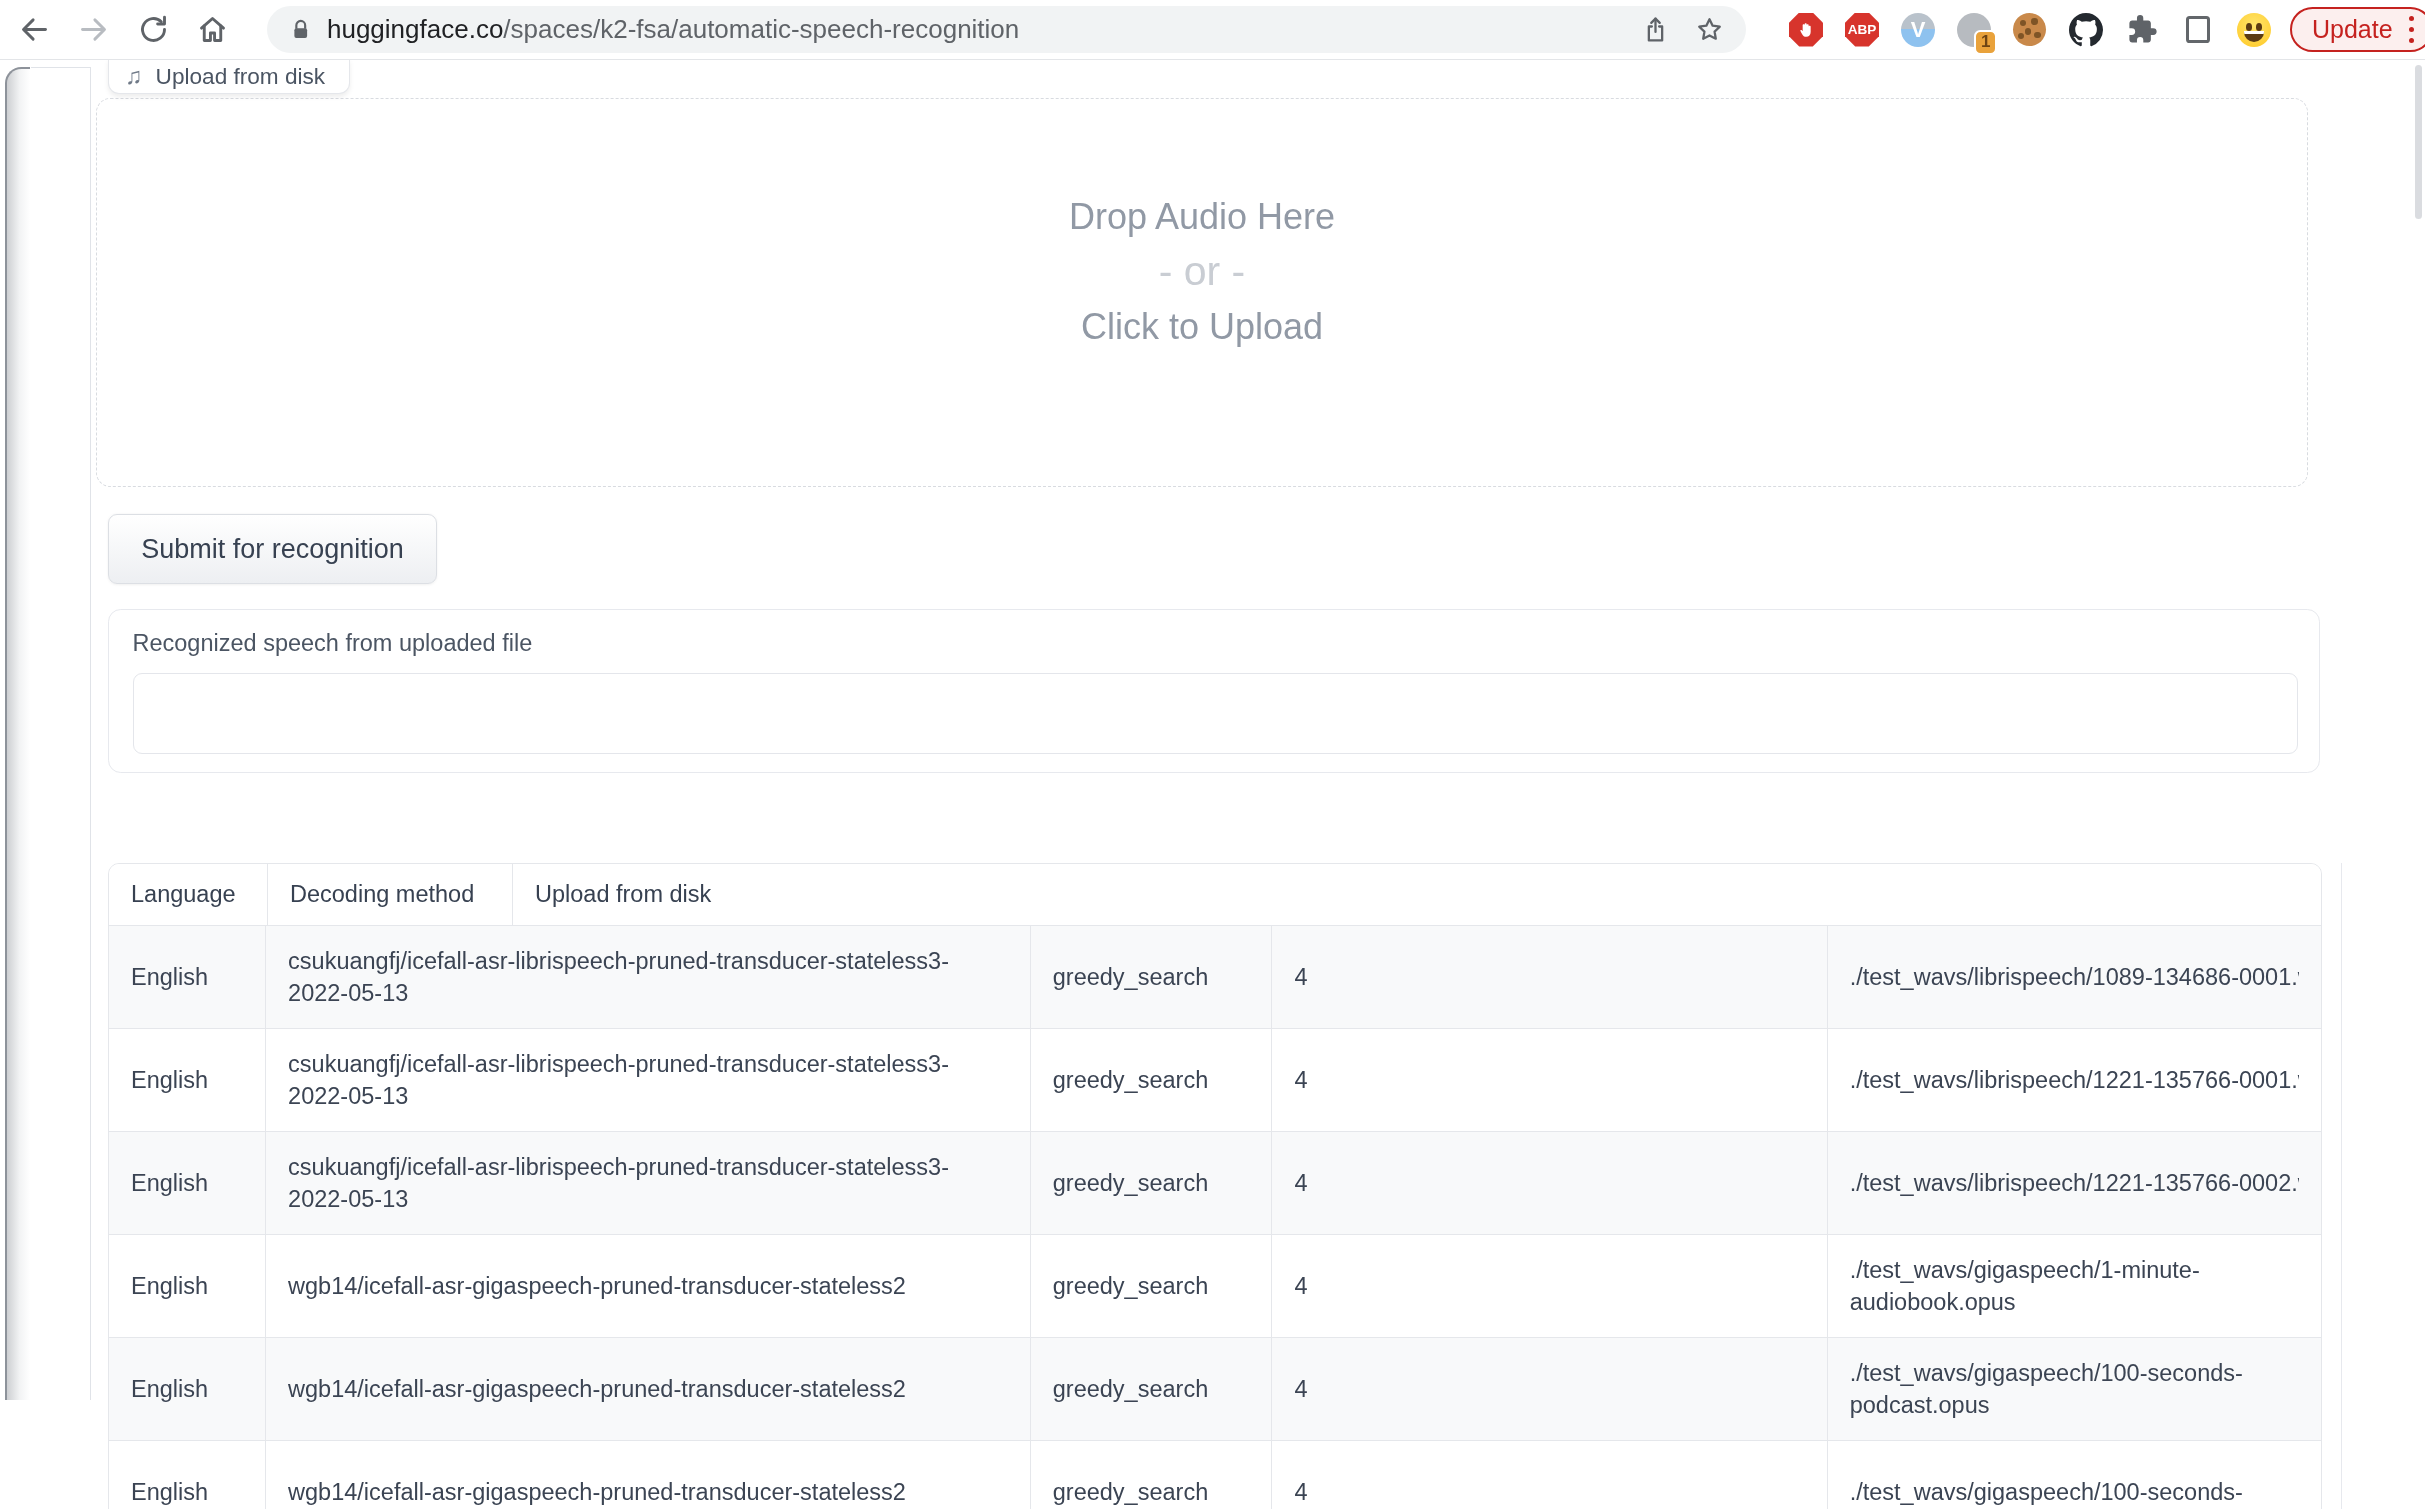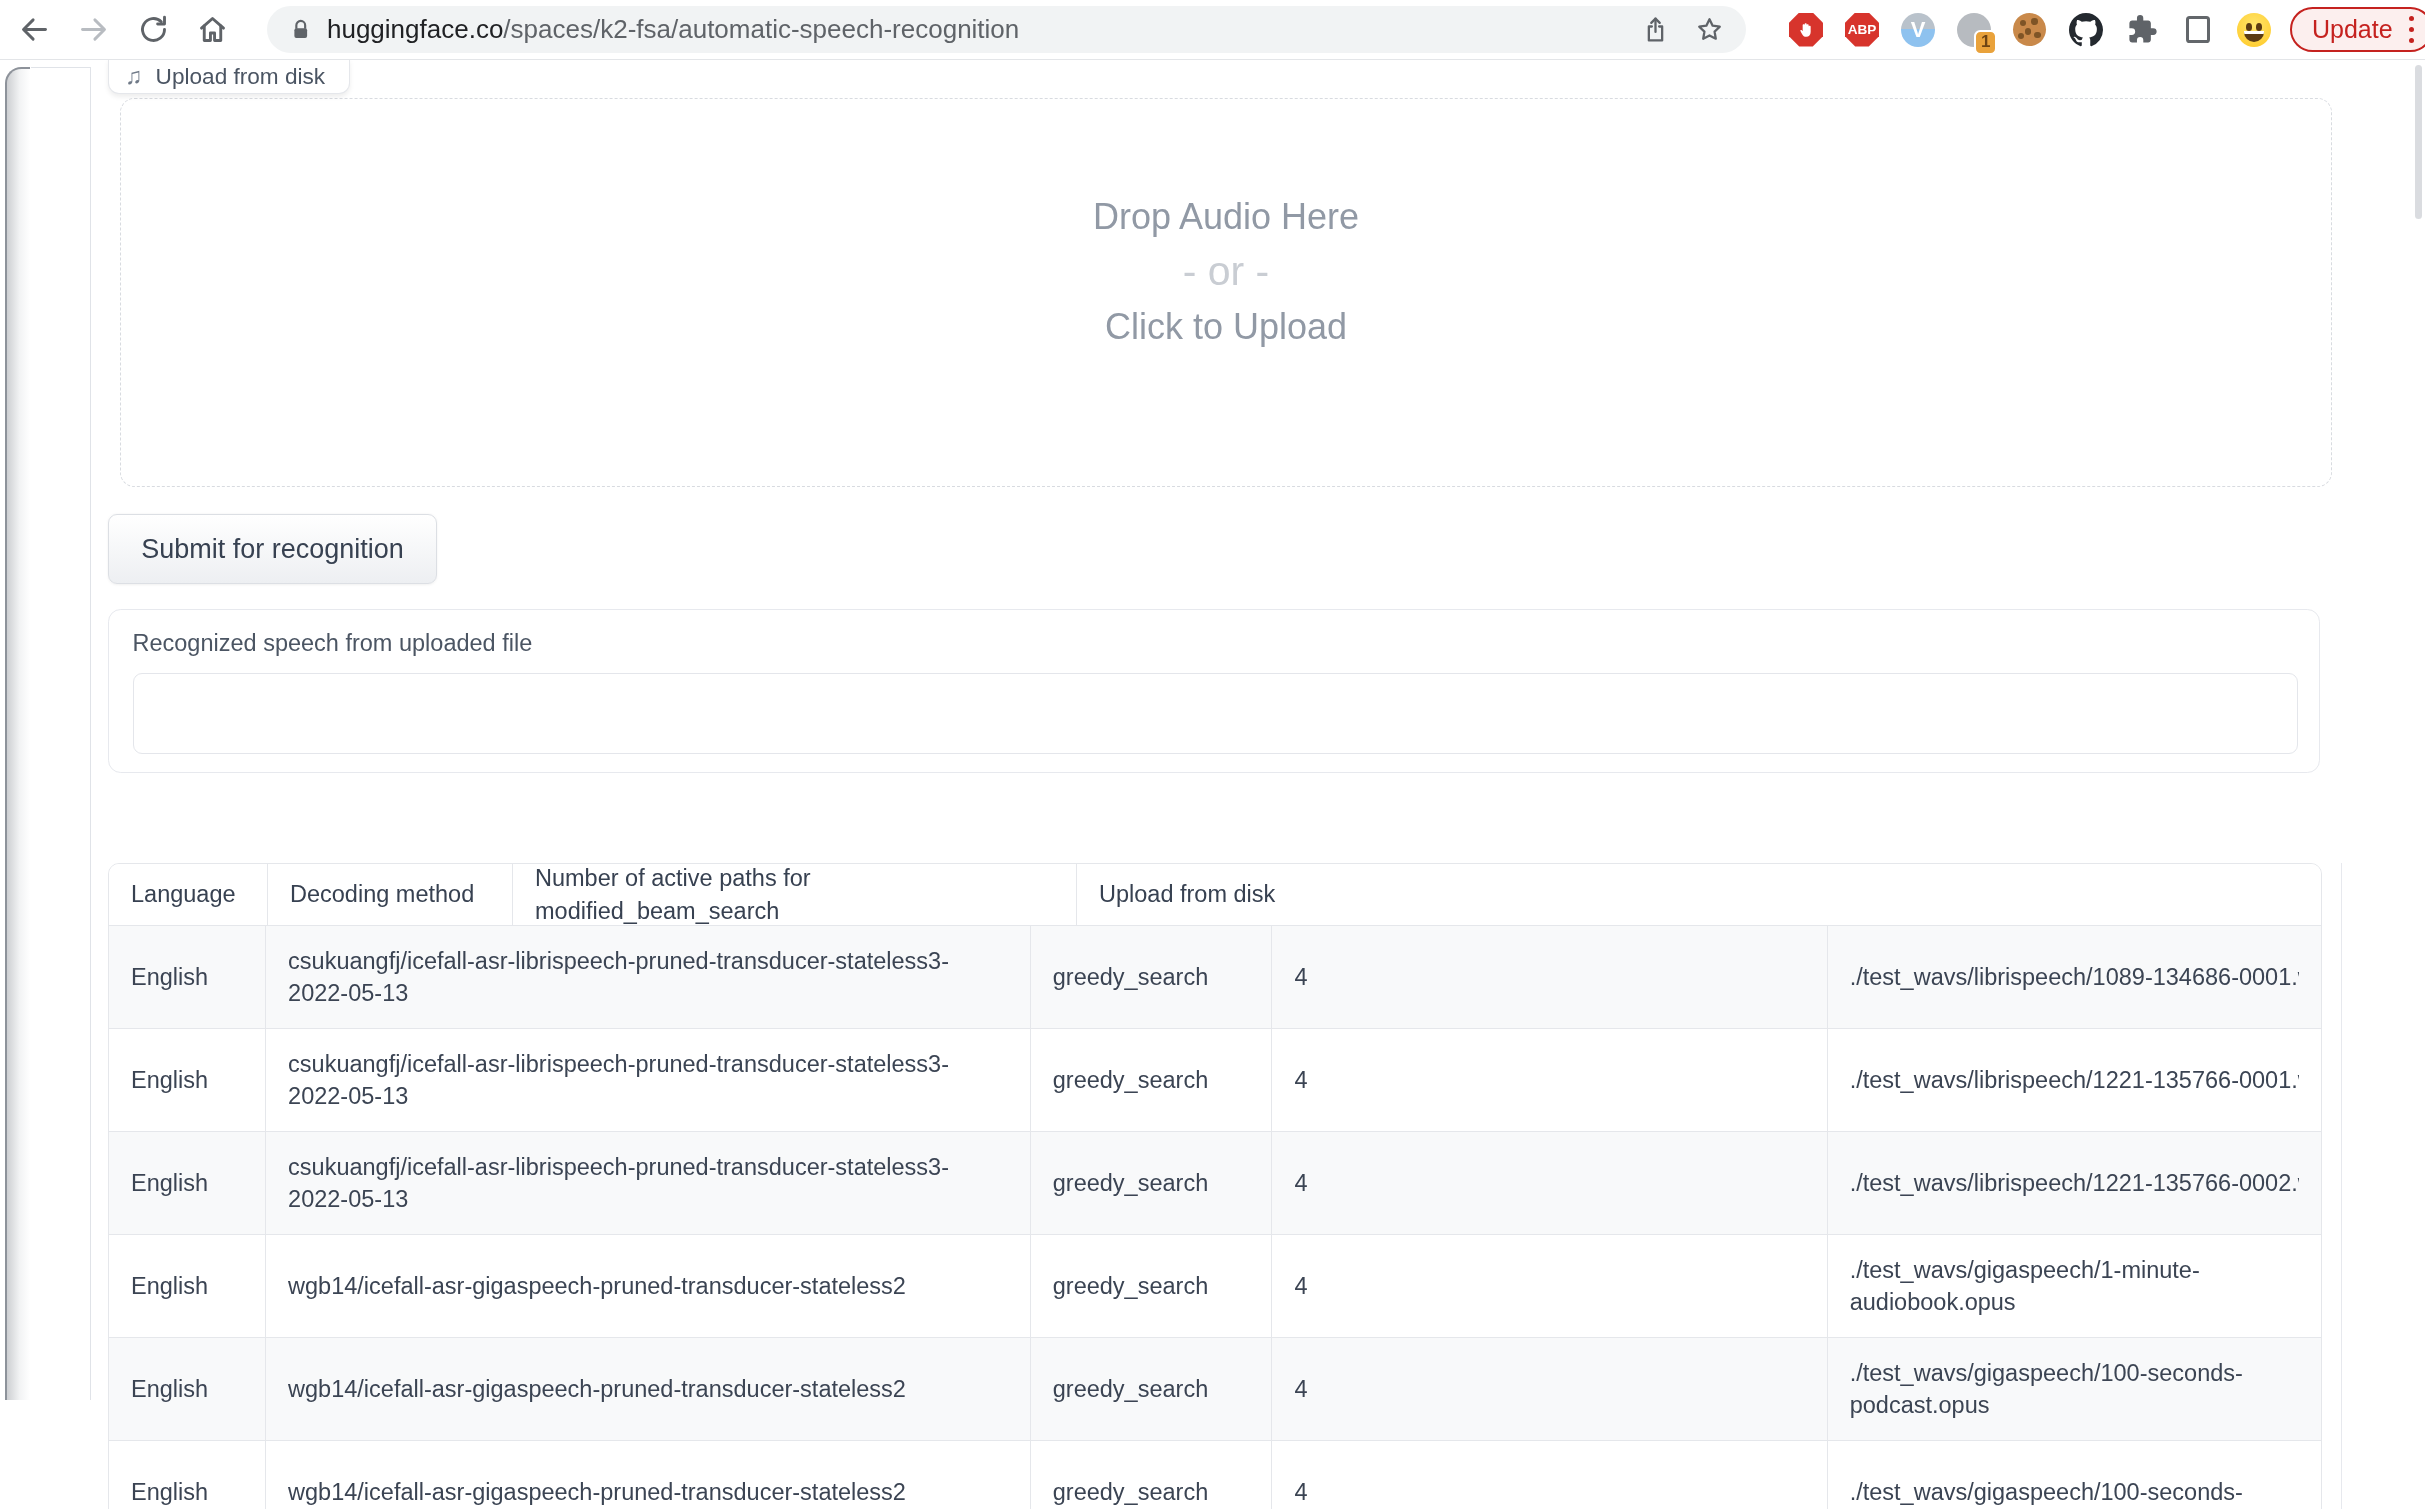--- a/index.html
+++ b/index.html
@@ -54,21 +54,21 @@
   .left-connector { position:absolute; left:31px; top:7.2px; width:60px; height:0; border-top:1.8px solid #e0e3e8; }
   .left-vline { position:absolute; left:90px; top:7.2px; width:0; height:1333px; border-left:1.8px solid #e0e3e8; }
   .right-scroll-thumb { position:absolute; left:2415px; top:5.4px; width:7.2px; height:154px; background:#dadce0; border-radius:3.6px; }
 
   .tab-chip { position:absolute; left:108px; top:0; height:34px; min-width:222px; background:#fff;
     border:0.9px solid #e5e7eb; border-top:none; border-radius:0 0 11px 11px;
     box-shadow:0 2.7px 5.4px rgba(0,0,0,.07); display:flex; align-items:center; padding:0 23.5px 0 16.3px; z-index:3; }
   .tab-chip .note { font-size:23.5px; color:#707a88; margin-right:12.7px; }
   .tab-chip .lbl { font-size:22.6px; color:#4b5563; white-space:nowrap; }
 
-  .dropzone { position:absolute; left:120px; top:38px; width:2212px; height:389px;
+  .dropzone { position:absolute; left:96px; top:38px; width:2212px; height:389px;
     border:1.8px dashed #d8dbe0; border-radius:14.5px; background:#fff;
     display:flex; flex-direction:column; align-items:center; justify-content:center; padding-bottom:42px; z-index:1; }
   .dz1,.dz3 { font-size:36px; color:#9199a5; line-height:1.42; }
   .dz2 { font-size:41px; color:#c9cdd3; line-height:1.42; }
 
   .submit-btn { position:absolute; left:108px; top:454px; width:329px; height:70px;
     border:0.9px solid #dcdfe4; border-radius:9px;
     background:linear-gradient(180deg,#ffffff,#edeff2); box-shadow:0 0.9px 2.7px rgba(0,0,0,.06);
     font-family:"Liberation Sans",sans-serif; font-size:27px; color:#374151; cursor:pointer; }
 
@@ -267,21 +267,20 @@
           </g>
         </svg>
     </span>
     <span class="lbl">Examples</span>
   </div>
 
   <div class="ex-table">
     <div class="thead">
       <div class="cell c-lang">Language</div>
       <div class="cell c-dec">Decoding method</div>
-      <div class="cell c-paths">Number of active paths for modified_beam_search</div>
       <div class="cell c-file">Upload from disk</div>
     </div>
     <div>
         <div class="trow alt">
     <div class="cell c-lang">
             <span class="txt">English</span>
           </div>
     <div class="cell c-model">
             <span class="txt">csukuangfj/icefall-asr-librispeech-pruned-transducer-stateless3-2022-05-13</span>
           </div>

